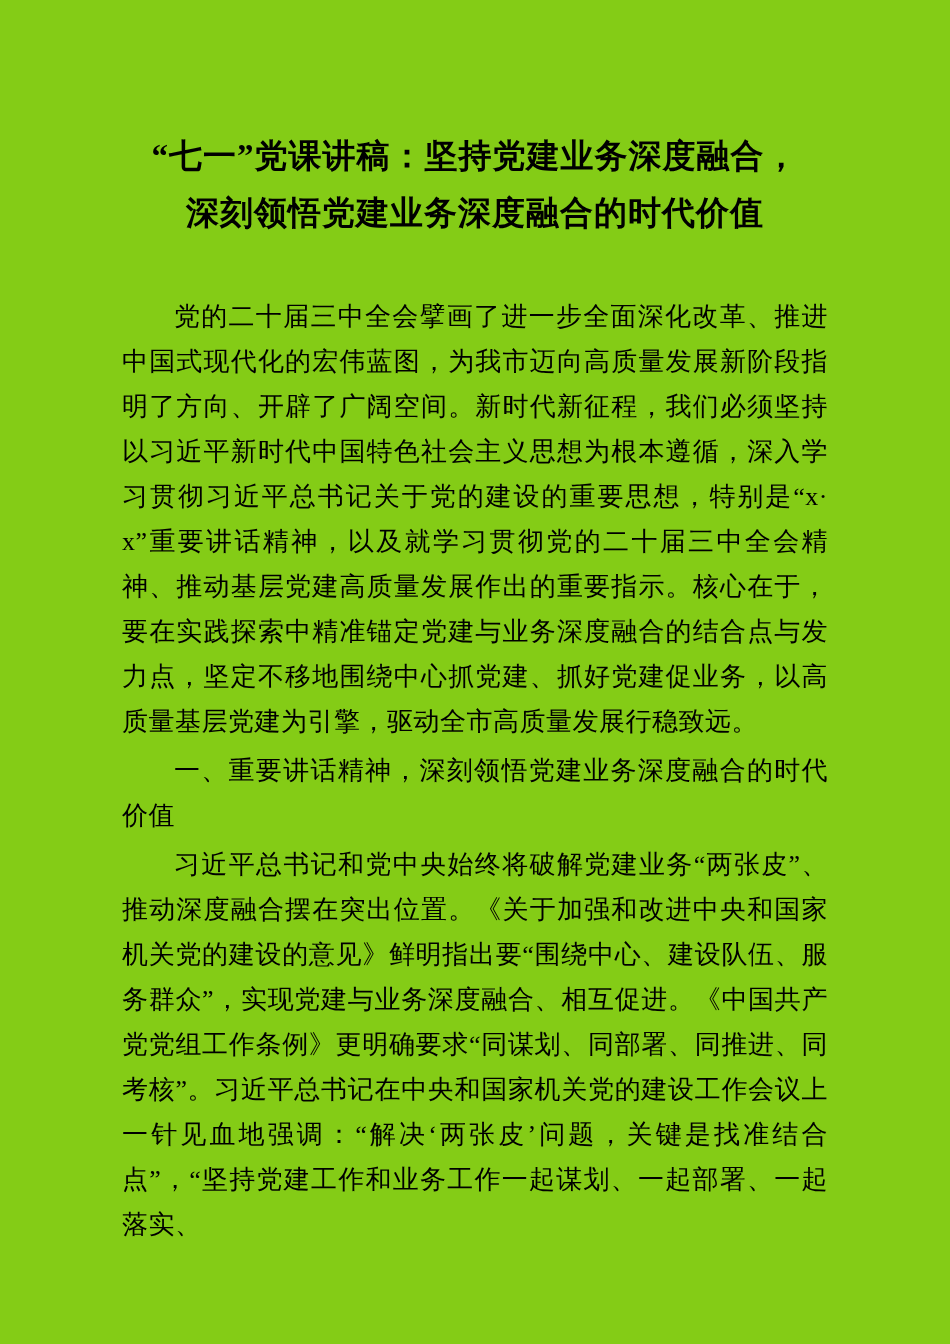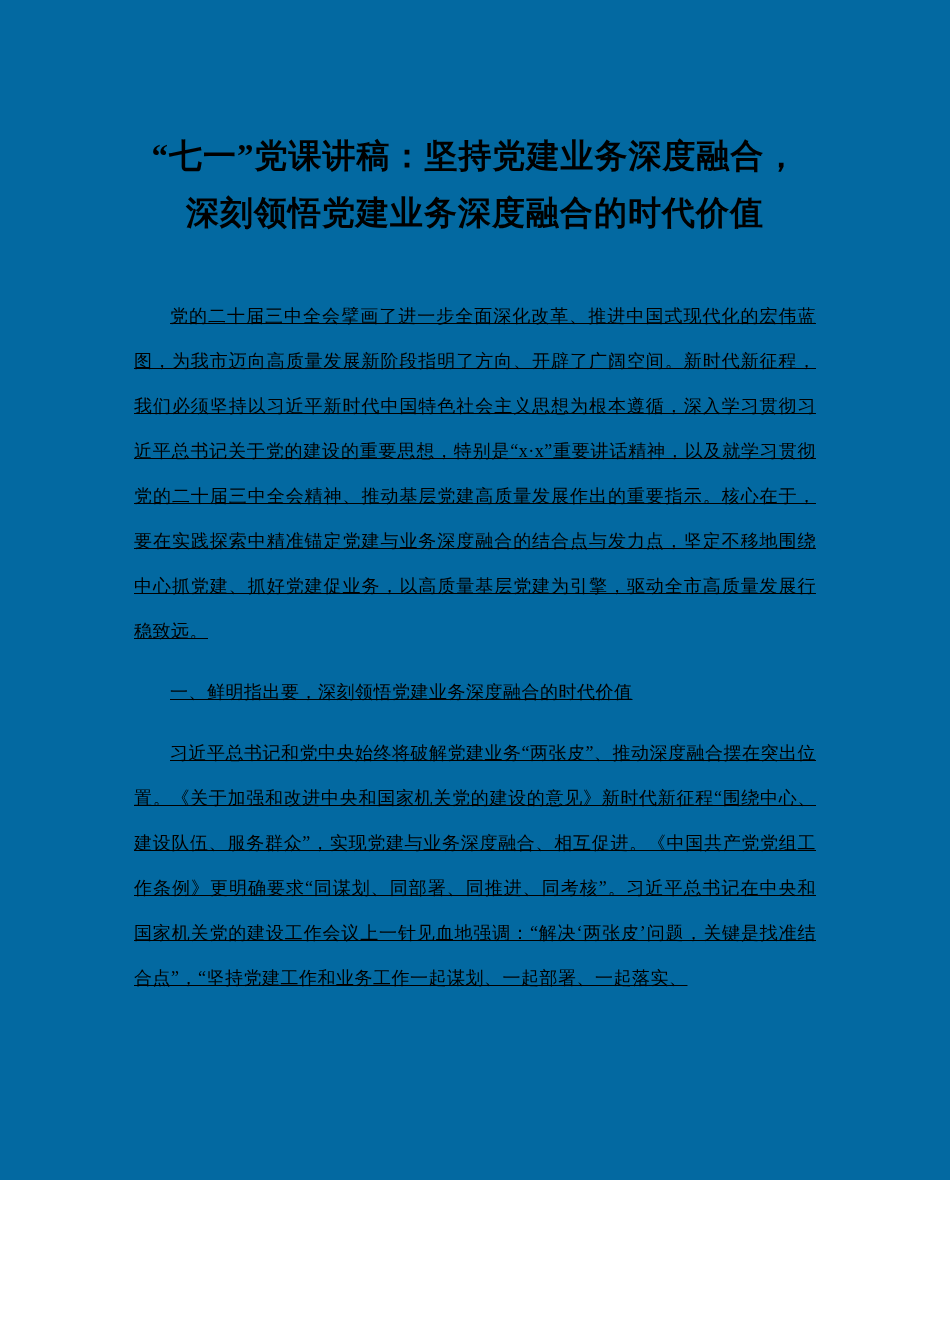--- a/index.html
+++ b/index.html
@@ -3,62 +3,61 @@
 <meta charset="utf-8">
 <style>
   html, body {
     margin: 0;
     padding: 0;
     background: #ffffff;
   }
   .page {
     position: relative;
     width: 950px;
-    height: 1180px;
+    height: 1344px;
     margin: 0 auto;
-    background: #0369a1;
+    background: #84cc16;
     box-sizing: border-box;
     padding: 128px 118px 0 118px;
     color: #000000;
     font-family: "Liberation Serif", "DejaVu Serif", serif;
     overflow: hidden;
   }
   .doc-title {
     margin: 0 0 52px 0;
     font-size: 33px;
     line-height: 57px;
     font-weight: 700;
     text-align: center;
     letter-spacing: 1px;
     font-family: "Liberation Serif", "DejaVu Serif", serif;
   }
   .doc-title .title-line {
     display: block;
   }
   .doc-body p.para {
-    margin: 16px;
-    font-size: 18px;
+    margin: 4px;
+    font-size: 26px;
     line-height: 45px;
     text-align: justify;
     text-justify: inter-character;
     text-indent: 2em;
     letter-spacing: 0.5px;
     word-break: break-all;
-    text-decoration: underline;
   }
 </style>
 </head>
 <body>
 
 <div class="page">
 
   <h1 class="doc-title">
     <span class="title-line">“七一”党课讲稿：坚持党建业务深度融合，</span>
     <span class="title-line">深刻领悟党建业务深度融合的时代价值</span>
   </h1>
 
   <div class="doc-body">
     <p class="para">党的二十届三中全会擘画了进一步全面深化改革、推进中国式现代化的宏伟蓝图，为我市迈向高质量发展新阶段指明了方向、开辟了广阔空间。新时代新征程，我们必须坚持以习近平新时代中国特色社会主义思想为根本遵循，深入学习贯彻习近平总书记关于党的建设的重要思想，特别是“x·x”重要讲话精神，以及就学习贯彻党的二十届三中全会精神、推动基层党建高质量发展作出的重要指示。核心在于，要在实践探索中精准锚定党建与业务深度融合的结合点与发力点，坚定不移地围绕中心抓党建、抓好党建促业务，以高质量基层党建为引擎，驱动全市高质量发展行稳致远。</p>
-    <p class="para">一、鲜明指出要，深刻领悟党建业务深度融合的时代价值</p>
-    <p class="para">习近平总书记和党中央始终将破解党建业务“两张皮”、推动深度融合摆在突出位置。《关于加强和改进中央和国家机关党的建设的意见》新时代新征程“围绕中心、建设队伍、服务群众”，实现党建与业务深度融合、相互促进。《中国共产党党组工作条例》更明确要求“同谋划、同部署、同推进、同考核”。习近平总书记在中央和国家机关党的建设工作会议上一针见血地强调：“解决‘两张皮’问题，关键是找准结合点”，“坚持党建工作和业务工作一起谋划、一起部署、一起落实、</p>
+    <p class="para">一、重要讲话精神，深刻领悟党建业务深度融合的时代价值</p>
+    <p class="para">习近平总书记和党中央始终将破解党建业务“两张皮”、推动深度融合摆在突出位置。《关于加强和改进中央和国家机关党的建设的意见》鲜明指出要“围绕中心、建设队伍、服务群众”，实现党建与业务深度融合、相互促进。《中国共产党党组工作条例》更明确要求“同谋划、同部署、同推进、同考核”。习近平总书记在中央和国家机关党的建设工作会议上一针见血地强调：“解决‘两张皮’问题，关键是找准结合点”，“坚持党建工作和业务工作一起谋划、一起部署、一起落实、</p>
   </div>
 
 </div>
 
 </body></html>

